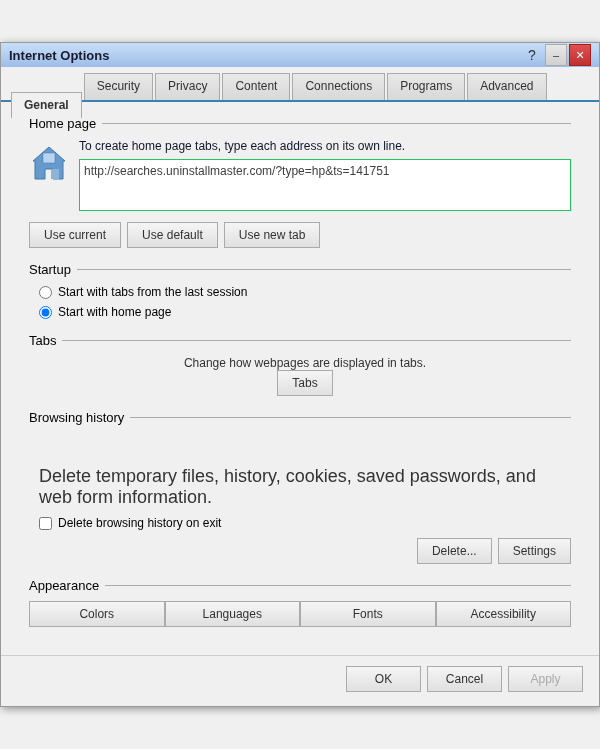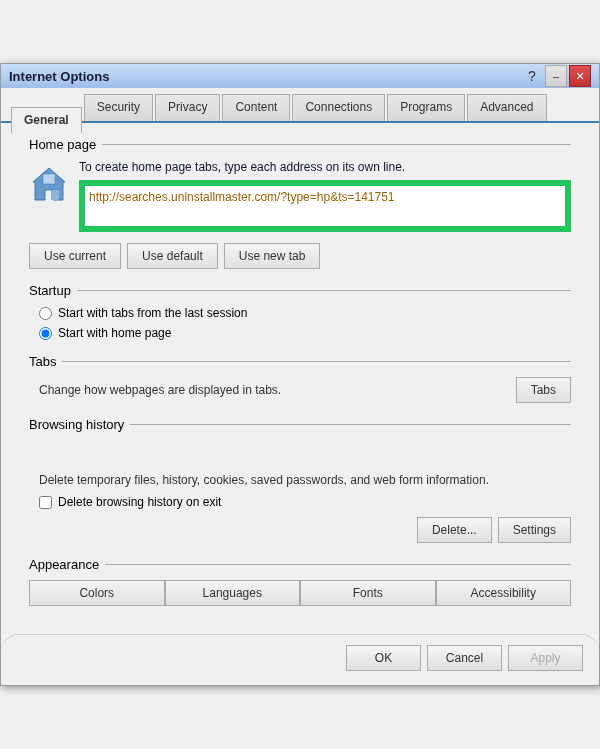--- a/index.html
+++ b/index.html
@@ -79,21 +79,21 @@
       cursor: pointer;
       font-size: 12px;
       border-bottom: none;
       color: #333;
     }
     .tab.active {
       background: #f0f0f0;
       border-bottom: 2px solid #f0f0f0;
       font-weight: 600;
       position: relative;
-      top: 13px;
+      top: 19px;
       z-index: 1;
     }
     
     .content {
       padding: 14px 28px 10px;
     }
     
     .section {
       margin-bottom: 14px;
     }
@@ -134,25 +134,25 @@
       flex: 1;
     }
     .home-desc {
       font-size: 12px;
       color: #0f172a;
       margin-bottom: 6px;
     }
     .home-textarea {
       width: 100%;
       height: 52px;
-      border: 6px solid #22c55e;
+      border: 1px solid #22c55e;
       font-size: 12px;
       padding: 4px;
       resize: none;
-      color: #a16207;
+      color: #404040;
       background: white;
       font-family: inherit;
     }
     .home-buttons {
       display: flex;
       gap: 6px;
       margin-top: 6px;
     }
     
     .btn {
@@ -182,28 +182,29 @@
     }
     .radio-item input[type=radio] {
       margin: 0;
     }
     
     .tabs-row {
       display: flex;
       align-items: center;
       justify-content: space-between;
       padding-left: 10px;
+      flex-direction: column;
     }
     .tabs-desc {
       font-size: 12px;
       color: #333;
     }
     
     .history-desc {
-      font-size: 12px;
+      font-size: 18px;
       color: #333;
       padding-left: 10px;
       margin-bottom: 8px;
       margin-top: 41px;
     }
     .checkbox-row {
       display: flex;
       align-items: center;
       gap: 6px;
       padding-left: 10px;
@@ -228,21 +229,20 @@
       flex: 1;
     }
     
     .bottom-bar {
       display: flex;
       justify-content: flex-end;
       gap: 6px;
       padding: 10px 16px 14px;
       border-top: 1px solid #ccc;
       margin-top: 4px;
-      border-radius: 18px;
     }
     .bottom-bar .btn {
       min-width: 75px;
       text-align: center;
     }
   </style>
 </head>
 <body>
 
 <div class="window">

